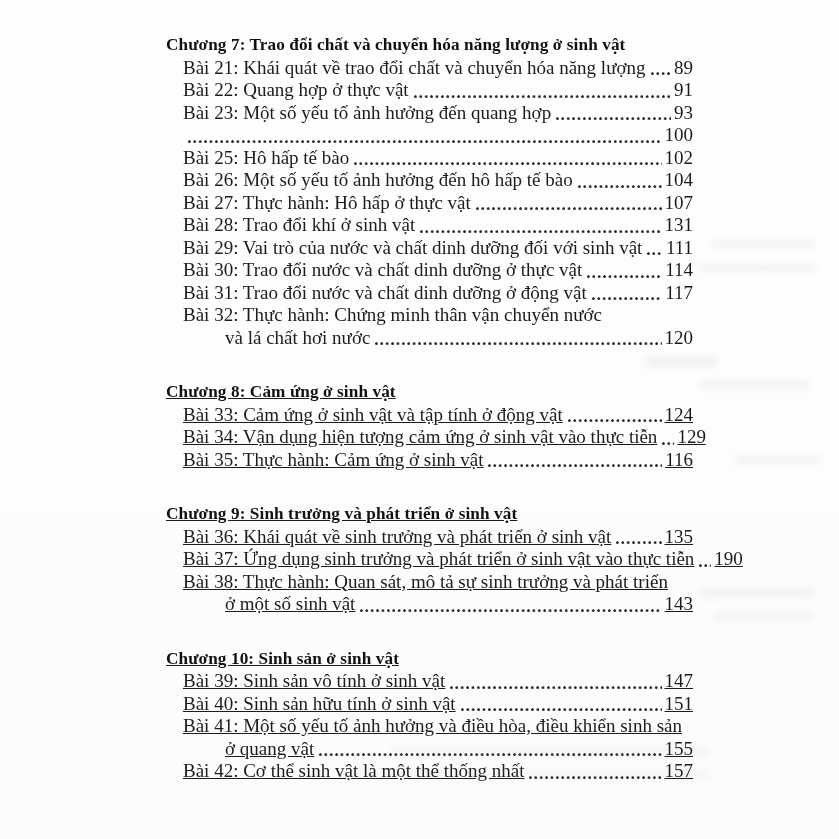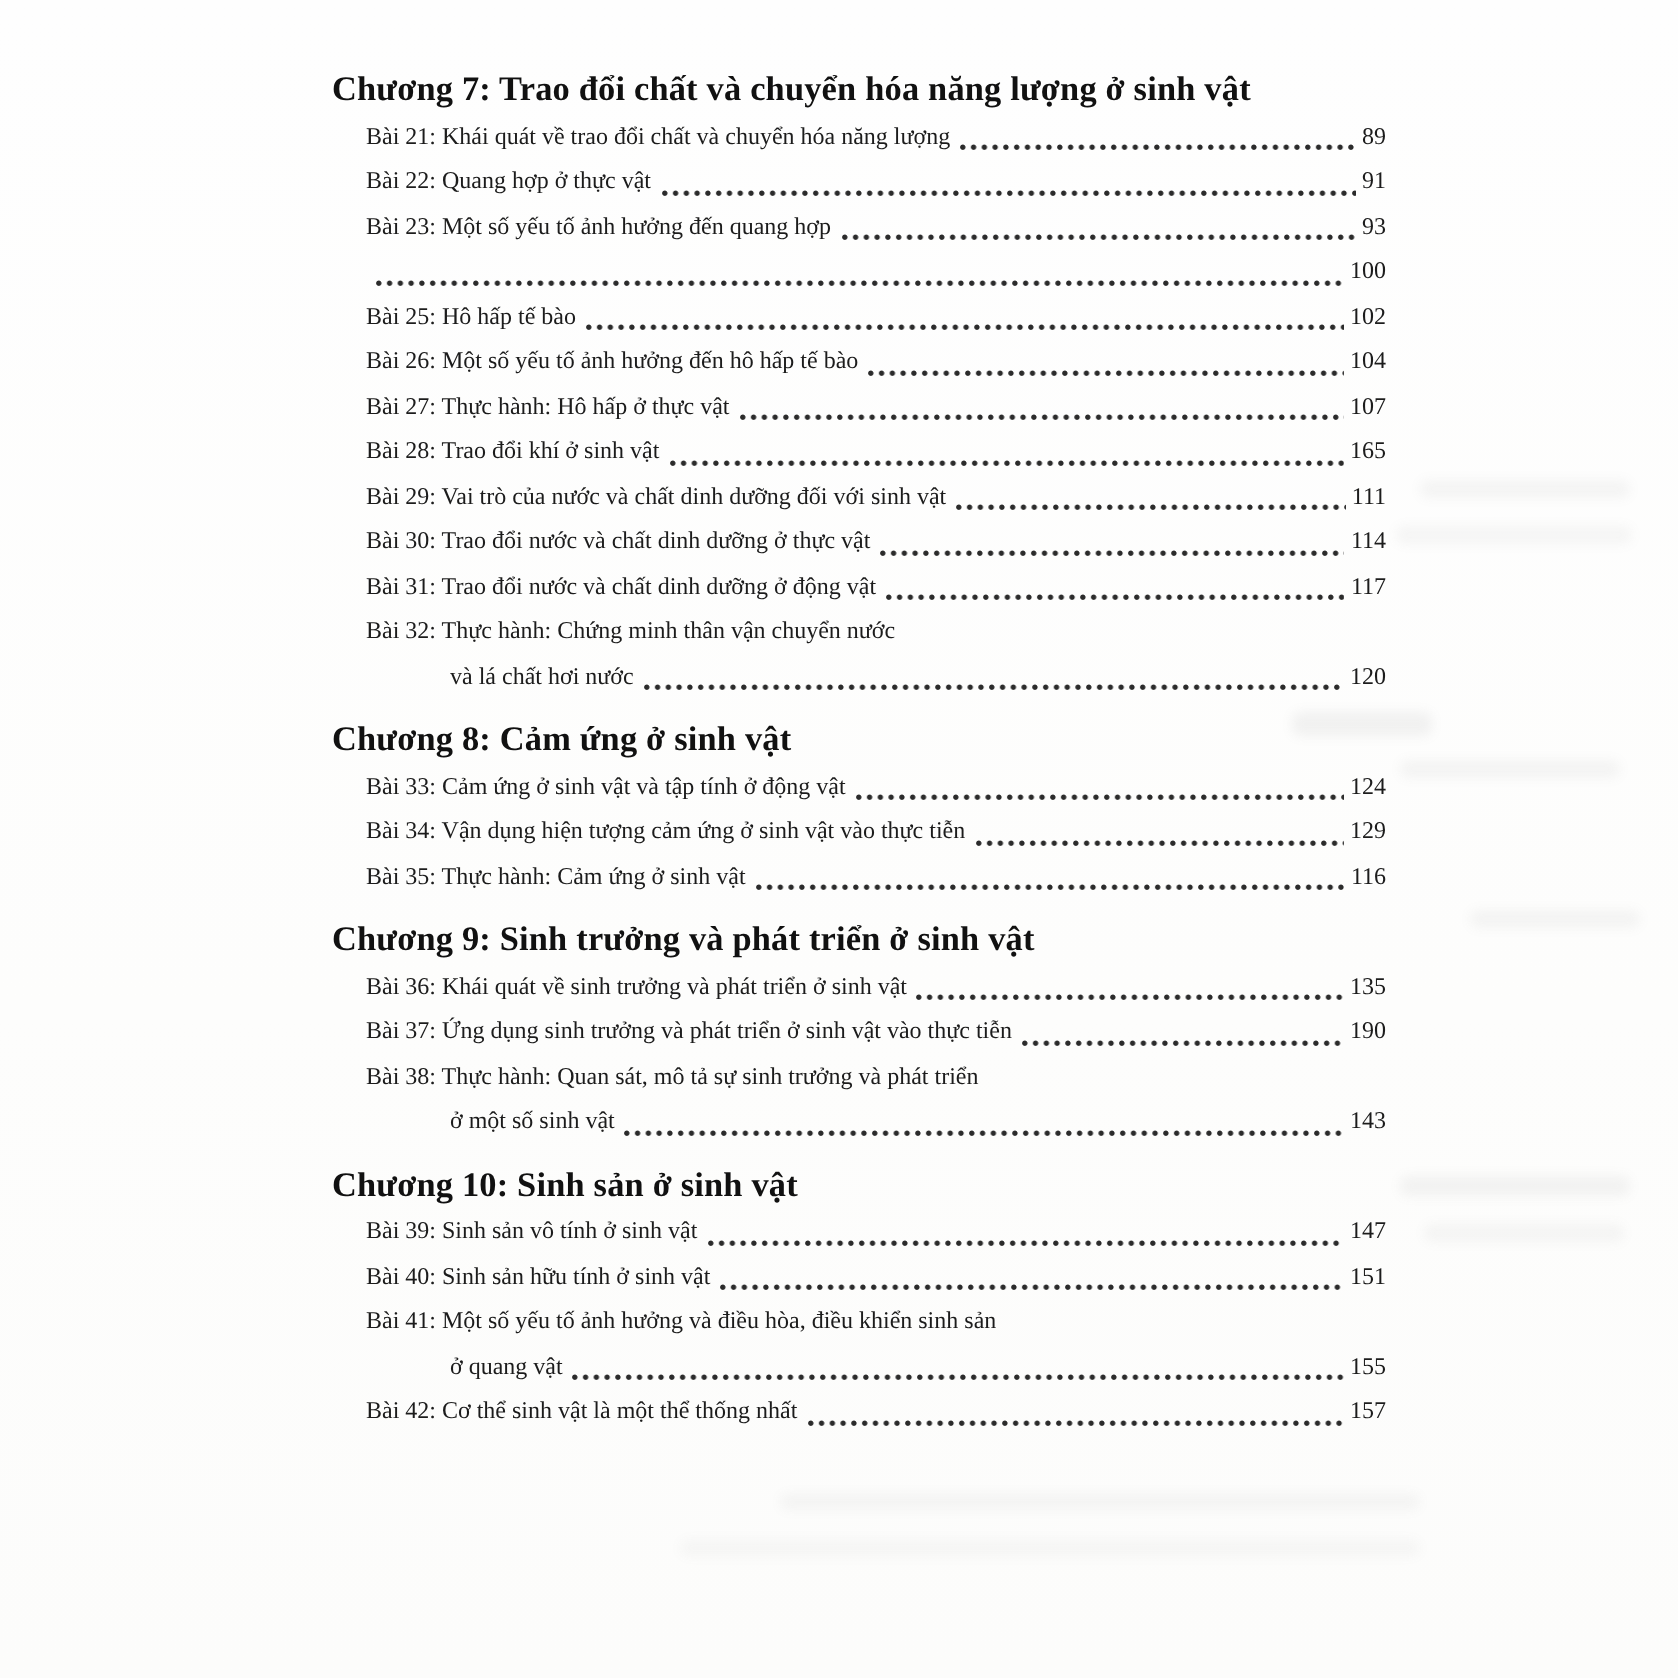--- a/index.html
+++ b/index.html
@@ -20,33 +20,33 @@
     height: 839px;
     background: linear-gradient(180deg, #fefefe 0%, #fdfdfc 60%, #fcfcfb 100%);
   }
   .toc {
     position: absolute;
     left: 166px;
     top: 34px;
     width: 527px;
   }
   .chapter { }
-  .chapter + .chapter { margin-top: 10px; }
+  .chapter + .chapter { margin-top: 32px; text-decoration: underline; }
   .chapter-heading {
     font-weight: bold;
     font-size: 17.2px;
     line-height: 22.5px;
     color: #111;
     white-space: nowrap;
     letter-spacing: 0.1px;
   }
   .row {
     display: flex;
     align-items: center;
-    font-size: 12px;
+    font-size: 19px;
     line-height: 22.5px;
     padding-left: 17px;
   }
   .row .t {
     white-space: nowrap;
     flex: 0 1 auto;
   }
   .row.cont {
     padding-left: 59px;
   }
@@ -124,21 +124,21 @@
         <span class="pg">104</span>
       </div>
       <div class="row">
         <span class="t">Bài 27: Thực hành: Hô hấp ở thực vật</span>
         <span class="dots"></span>
         <span class="pg">107</span>
       </div>
       <div class="row">
         <span class="t">Bài 28: Trao đổi khí ở sinh vật</span>
         <span class="dots"></span>
-        <span class="pg">165</span>
+        <span class="pg">131</span>
       </div>
       <div class="row">
         <span class="t">Bài 29: Vai trò của nước và chất dinh dưỡng đối với sinh vật</span>
         <span class="dots"></span>
         <span class="pg">111</span>
       </div>
       <div class="row">
         <span class="t">Bài 30: Trao đổi nước và chất dinh dưỡng ở thực vật</span>
         <span class="dots"></span>
         <span class="pg">114</span>

